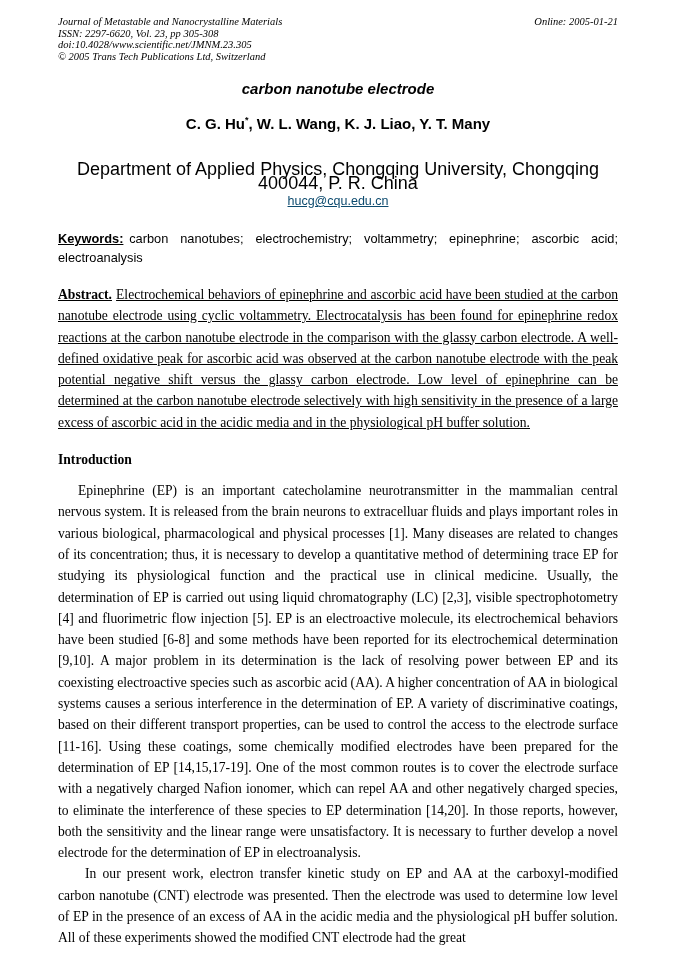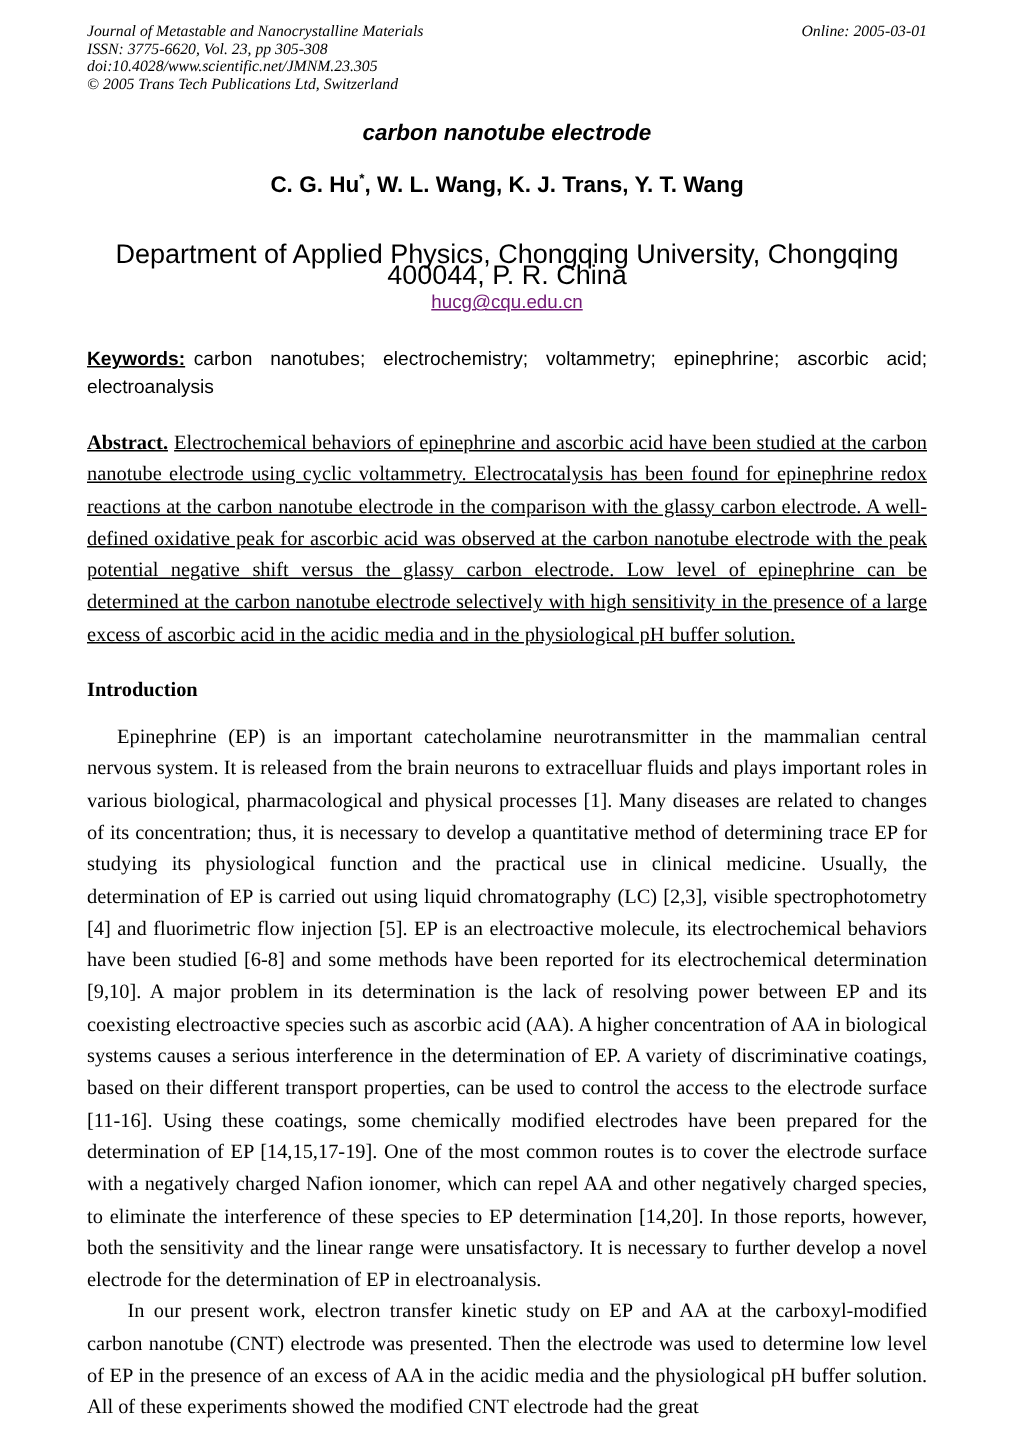--- a/index.html
+++ b/index.html
@@ -74,21 +74,21 @@
     line-height: 14px;
   }
   .email-line {
     margin-top: 4px;
     text-align: center;
     font-family: "Liberation Sans", sans-serif;
     font-size: 12.5px;
     line-height: 14px;
   }
   .email-link {
-    color: #701a75;
+    color: #0c4a6e;
     text-decoration: underline;
     cursor: pointer;
   }
   
   .keywords {
     margin-top: 21px;
     font-family: "Liberation Sans", sans-serif;
     font-size: 12.8px;
     line-height: 19px;
     text-align: justify;
@@ -134,30 +134,30 @@
   }
 </style>
 </head>
 <body>
 
 <div class="page">
 
   <div class="header-row">
     <div class="header-left">
       <div>Journal of Metastable and Nanocrystalline Materials</div>
-      <div>ISSN: 3775-6620, Vol. 23, pp 305-308</div>
+      <div>ISSN: 2297-6620, Vol. 23, pp 305-308</div>
       <div>doi:10.4028/www.scientific.net/JMNM.23.305</div>
       <div>© 2005 Trans Tech Publications Ltd, Switzerland</div>
     </div>
-    <div class="header-right">Online: 2005-03-01</div>
+    <div class="header-right">Online: 2005-01-21</div>
   </div>
 
   <div class="title-line2">carbon nanotube electrode</div>
 
-  <div class="authors"><span>C. G. Hu</span><sup>*</sup><span>, W. L. Wang, K. J. Trans, Y. T. Wang</span></div>
+  <div class="authors"><span>C. G. Hu</span><sup>*</sup><span>, W. L. Wang, K. J. Liao, Y. T. Many</span></div>
 
   <div class="affiliation">Department of Applied Physics, Chongqing University, Chongqing 400044, P. R. China</div>
   <div class="email-line"><span class="email-link">hucg@cqu.edu.cn</span></div>
 
   <div class="keywords"><span class="keywords-label">Keywords:</span><span>carbon nanotubes; electrochemistry; voltammetry; epinephrine; ascorbic acid; electroanalysis</span></div>
 
   <div class="abstract"><span class="abstract-label">Abstract.</span><span>Electrochemical behaviors of epinephrine and ascorbic acid have been studied at the carbon nanotube electrode using cyclic voltammetry. Electrocatalysis has been found for epinephrine redox reactions at the carbon nanotube electrode in the comparison with the glassy carbon electrode. A well-defined oxidative peak for ascorbic acid was observed at the carbon nanotube electrode with the peak potential negative shift versus the glassy carbon electrode. Low level of epinephrine can be determined at the carbon nanotube electrode selectively with high sensitivity in the presence of a large excess of ascorbic acid in the acidic media and in the physiological pH buffer solution.</span></div>
 
   <div class="section-heading">Introduction</div>
 

